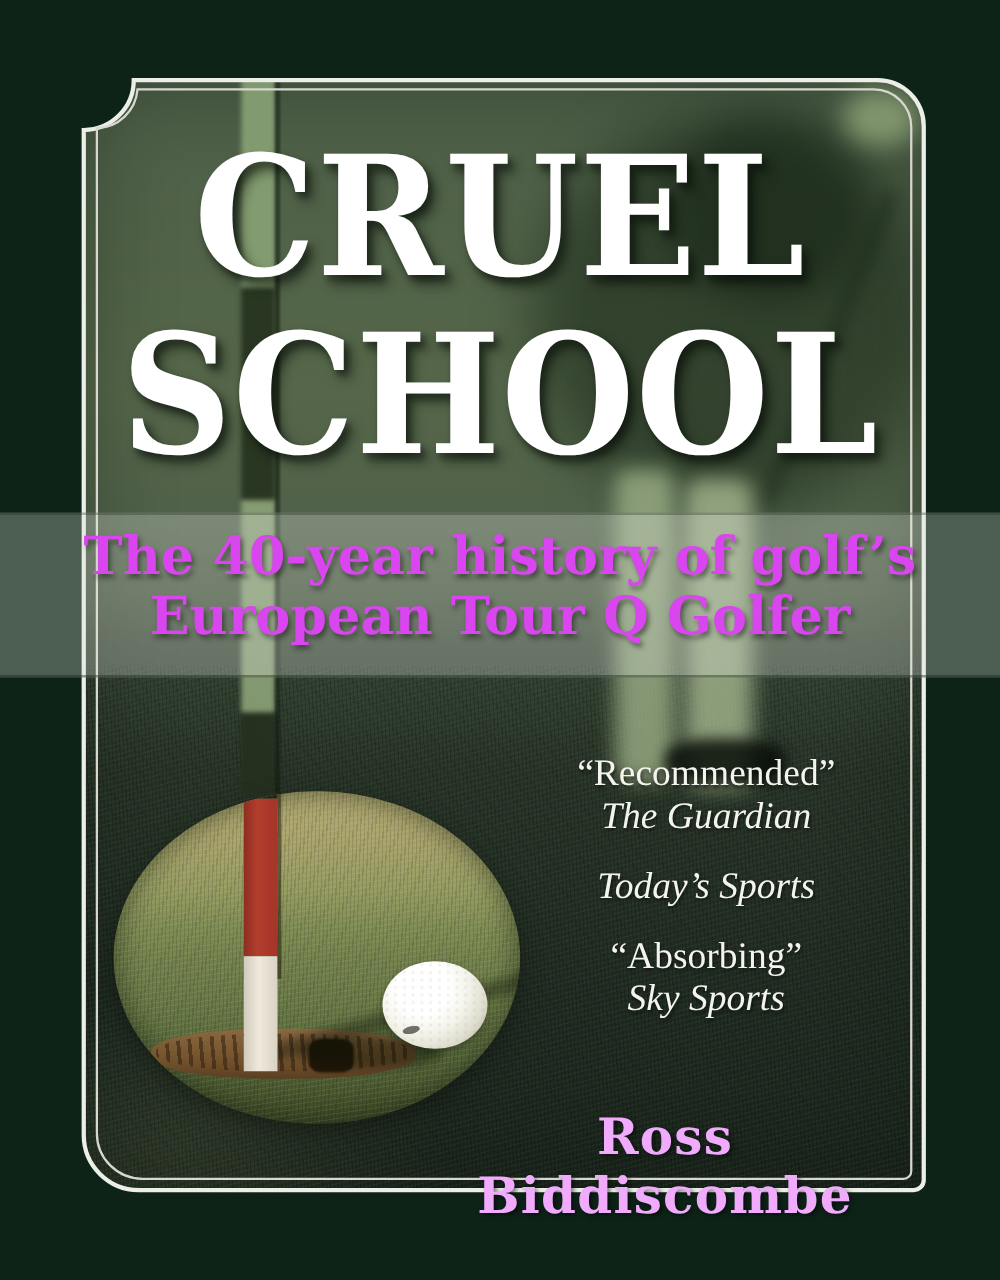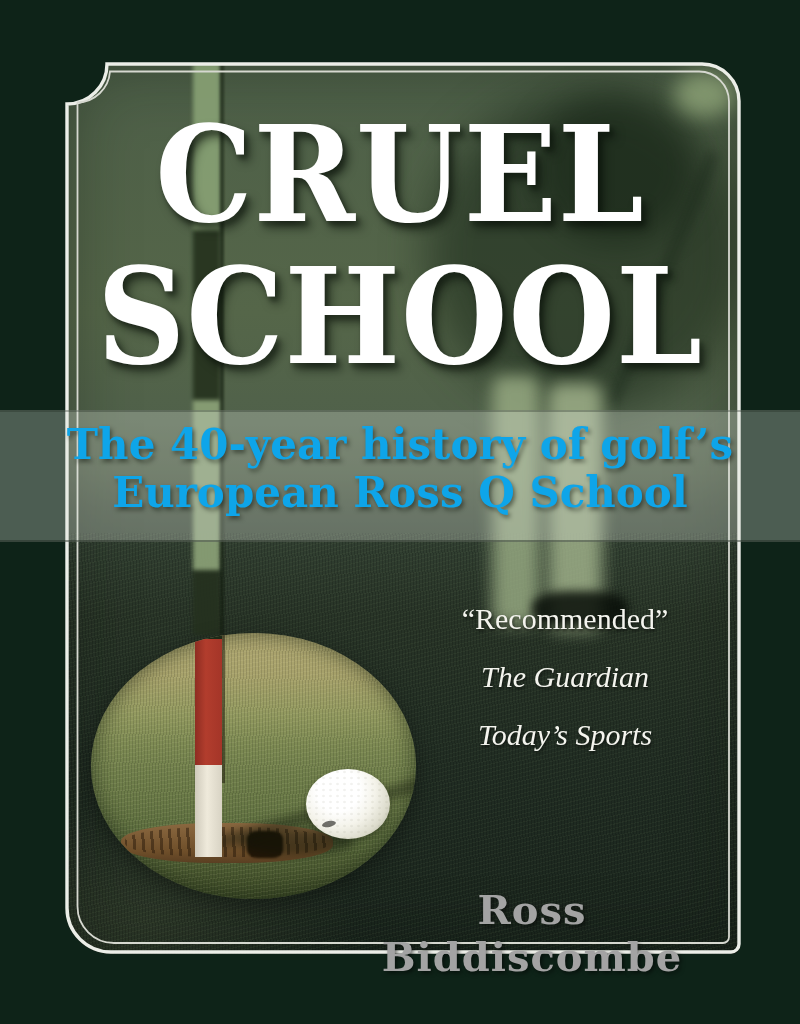--- a/index.html
+++ b/index.html
@@ -114,37 +114,37 @@
     color:#ffffff;
     transform:scaleX(.92);
     text-shadow:6px 7px 10px rgba(8,14,8,.55), 3px 4px 5px rgba(8,14,8,.4);
   }
   .title1{top:108px;}
   .title2{top:250px;}
   .subtitle{
     left:0;top:421px;width:800px;text-align:center;
     font-family:"DejaVu Serif", serif;font-weight:700;
     font-size:42px;line-height:48px;
-    color:#0ea5e9;
+    color:#d946ef;
     text-shadow:2px 3px 4px rgba(18,24,14,.5);
   }
   .quotes{
     left:415px;top:602px;width:300px;text-align:center;
     font-family:"Liberation Serif", serif;
     font-size:30px;line-height:34px;
     color:#f4f4ee;
     text-shadow:1px 2px 3px rgba(0,0,0,.55);
   }
   .quote-group{margin-bottom:22px;font-family:Liberation Serif, serif;}
-  .quote-source{font-style:italic;margin-top:24px;}
+  .quote-source{font-style:italic;}
   .author{
     left:330px;top:886px;width:404px;text-align:center;
     font-family:"DejaVu Serif", serif;font-weight:700;
     font-size:40px;letter-spacing:1px;
-    color:#a3a3a3;
+    color:#f0abfc;
     text-shadow:2px 2px 4px rgba(0,0,0,.55);
   }
 </style>
 </head>
 <body>
 
 <div class="abs photo">
   <div class="abs blob golfer-body"></div>
   <div class="abs golfer-head"></div>
   <div class="abs golf-club"></div>
@@ -189,26 +189,30 @@
   <path d="M 110 71.5 H 699 A 30 30 0 0 1 729 101.5 V 937 A 6 6 0 0 1 723 943 H 114 A 36.5 36.5 0 0 1 77.5 906.5 V 102.5 A 33.5 33.5 0 0 0 110 71.5 Z" fill="none" stroke="#d6d8d0" stroke-width="1.8"></path>
 </svg>
 
 <div class="abs band"></div>
 
 <div class="abs title-line title1">CRUEL</div>
 <div class="abs title-line title2">SCHOOL</div>
 
 <div class="abs subtitle">
   <div>The 40-year history of golf’s</div>
-  <div>European Ross Q School</div>
+  <div>European Tour Q Golfer</div>
 </div>
 
 <div class="abs quotes">
   <div class="quote-group">
     <div>“Recommended”</div>
     <div class="quote-source">The Guardian</div>
   </div>
   <div class="quote-group">
     <div class="quote-source">Today’s Sports</div>
   </div>
+  <div class="quote-group">
+    <div>“Absorbing”</div>
+    <div class="quote-source">Sky Sports</div>
+  </div>
 </div>
 
 <div class="abs author">Ross Biddiscombe</div>
 
 </body></html>

